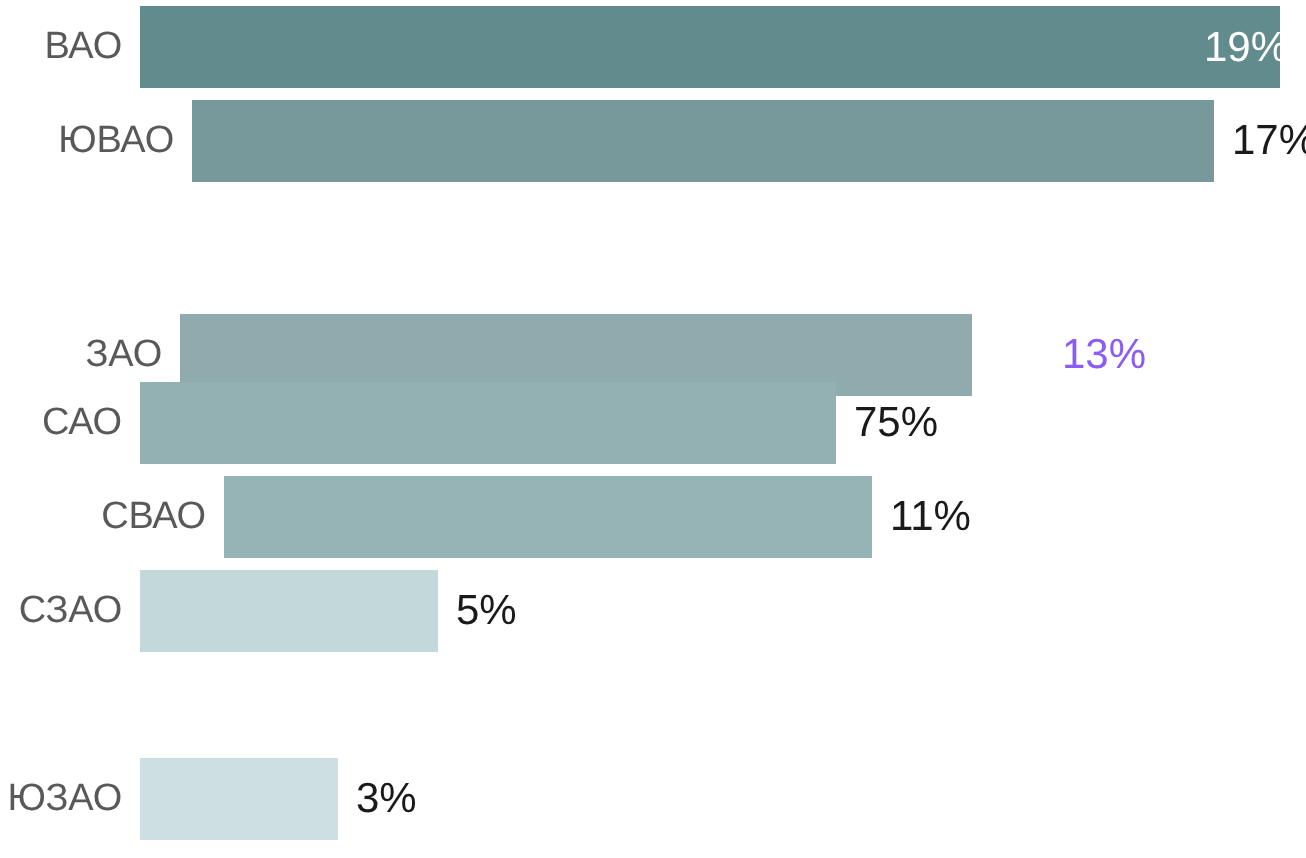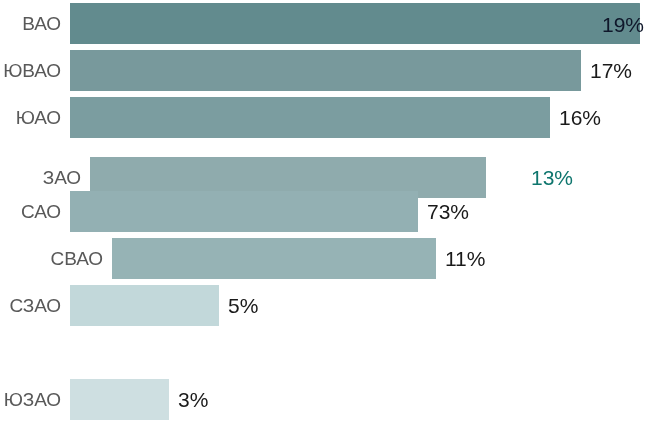--- a/index.html
+++ b/index.html
@@ -75,54 +75,47 @@
 </head>
 <body>
 
 <div id="chart-root" style="background: rgb(255, 255, 255);">
   <div class="plot-area">
 
     <div class="bar-row" style="top:0px;">
       <div class="cat-label" style="color: rgb(89, 89, 89);">ВАО</div>
       <div class="bar-wrap">
         <div class="bar" style="width:570px;background:#628b8e;">
-          <span class="value-label inside" style="color: #0f172a;">19%</span>
+          <span class="value-label inside" style="color: #ffffff;">19%</span>
         </div>
       </div>
     </div>
 
     <div class="bar-row" style="top:47px;">
-      <div class="cat-label" style="color: rgb(89, 89, 89);">ЮВАО</div>
+      <div class="cat-label" style="color: rgb(89, 89, 89); margin-left: 26px;">ЮВАО</div>
       <div class="bar-wrap">
         <div class="bar" style="width:511px;background:#78999c;"></div>
         <span class="value-label" style="color: rgb(26, 26, 26);">17%</span>
       </div>
     </div>
 
-    <div class="bar-row" style="top:94px;">
-      <div class="cat-label" style="color: rgb(89, 89, 89);">ЮАО</div>
-      <div class="bar-wrap">
-        <div class="bar" style="width:480px;background:#7b9da0;"></div>
-        <span class="value-label" style="color: rgb(26, 26, 26);">16%</span>
-      </div>
-    </div>
 
     <div class="bar-row" style="top:154px;margin-left:20px;">
       <div class="cat-label" style="color: rgb(89, 89, 89);">ЗАО</div>
       <div class="bar-wrap">
         <div class="bar" style="width:396px;background:#8fabad;"></div>
-        <span class="value-label" style="color: #0f766e; padding-left: 45px;">13%</span>
+        <span class="value-label" style="color: #8b5cf6; padding-left: 45px;">13%</span>
       </div>
     </div>
 
     <div class="bar-row" style="top:188px;">
       <div class="cat-label" style="color: rgb(89, 89, 89);">САО</div>
       <div class="bar-wrap">
         <div class="bar" style="width:348px;background:#93b0b3;"></div>
-        <span class="value-label" style="color: rgb(26, 26, 26);">73%</span>
+        <span class="value-label" style="color: rgb(26, 26, 26);">75%</span>
       </div>
     </div>
 
     <div class="bar-row" style="top:235px;margin-left:42px;">
       <div class="cat-label" style="color: rgb(89, 89, 89);">СВАО</div>
       <div class="bar-wrap">
         <div class="bar" style="width:324px;background:#96b3b5;"></div>
         <span class="value-label" style="color: rgb(26, 26, 26);">11%</span>
       </div>
     </div>

